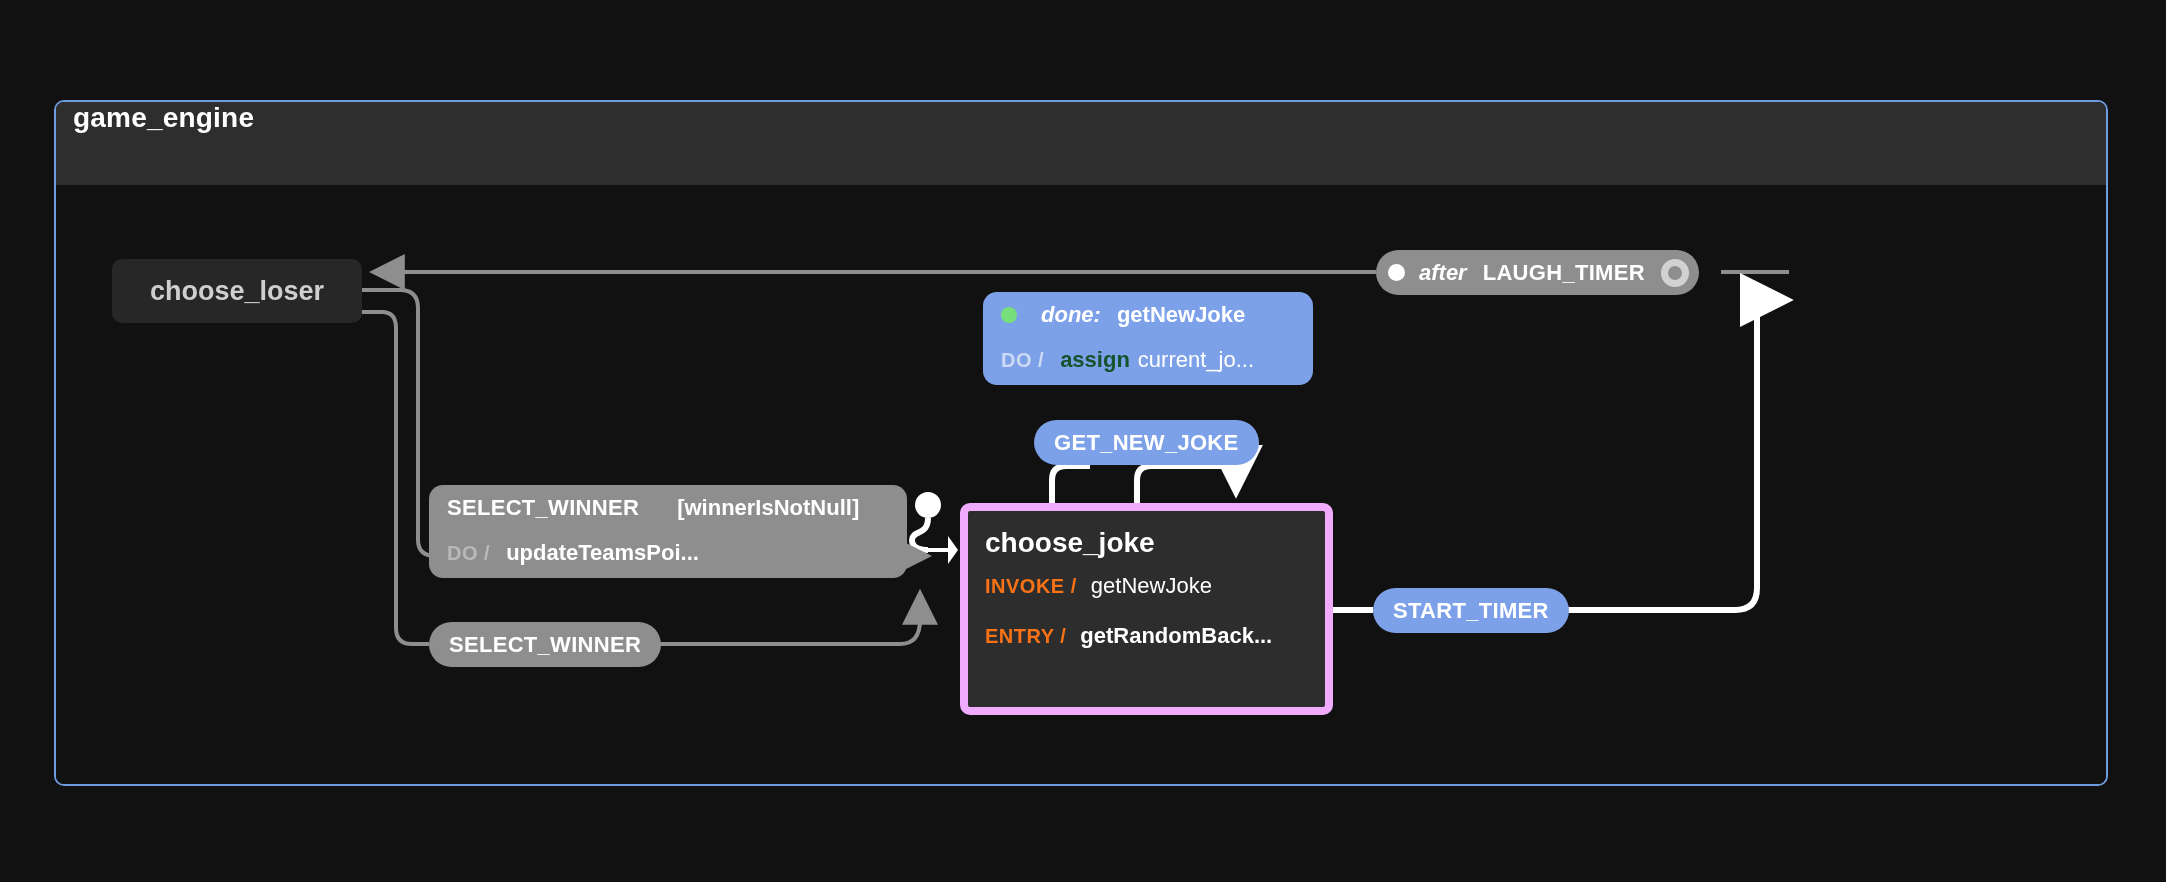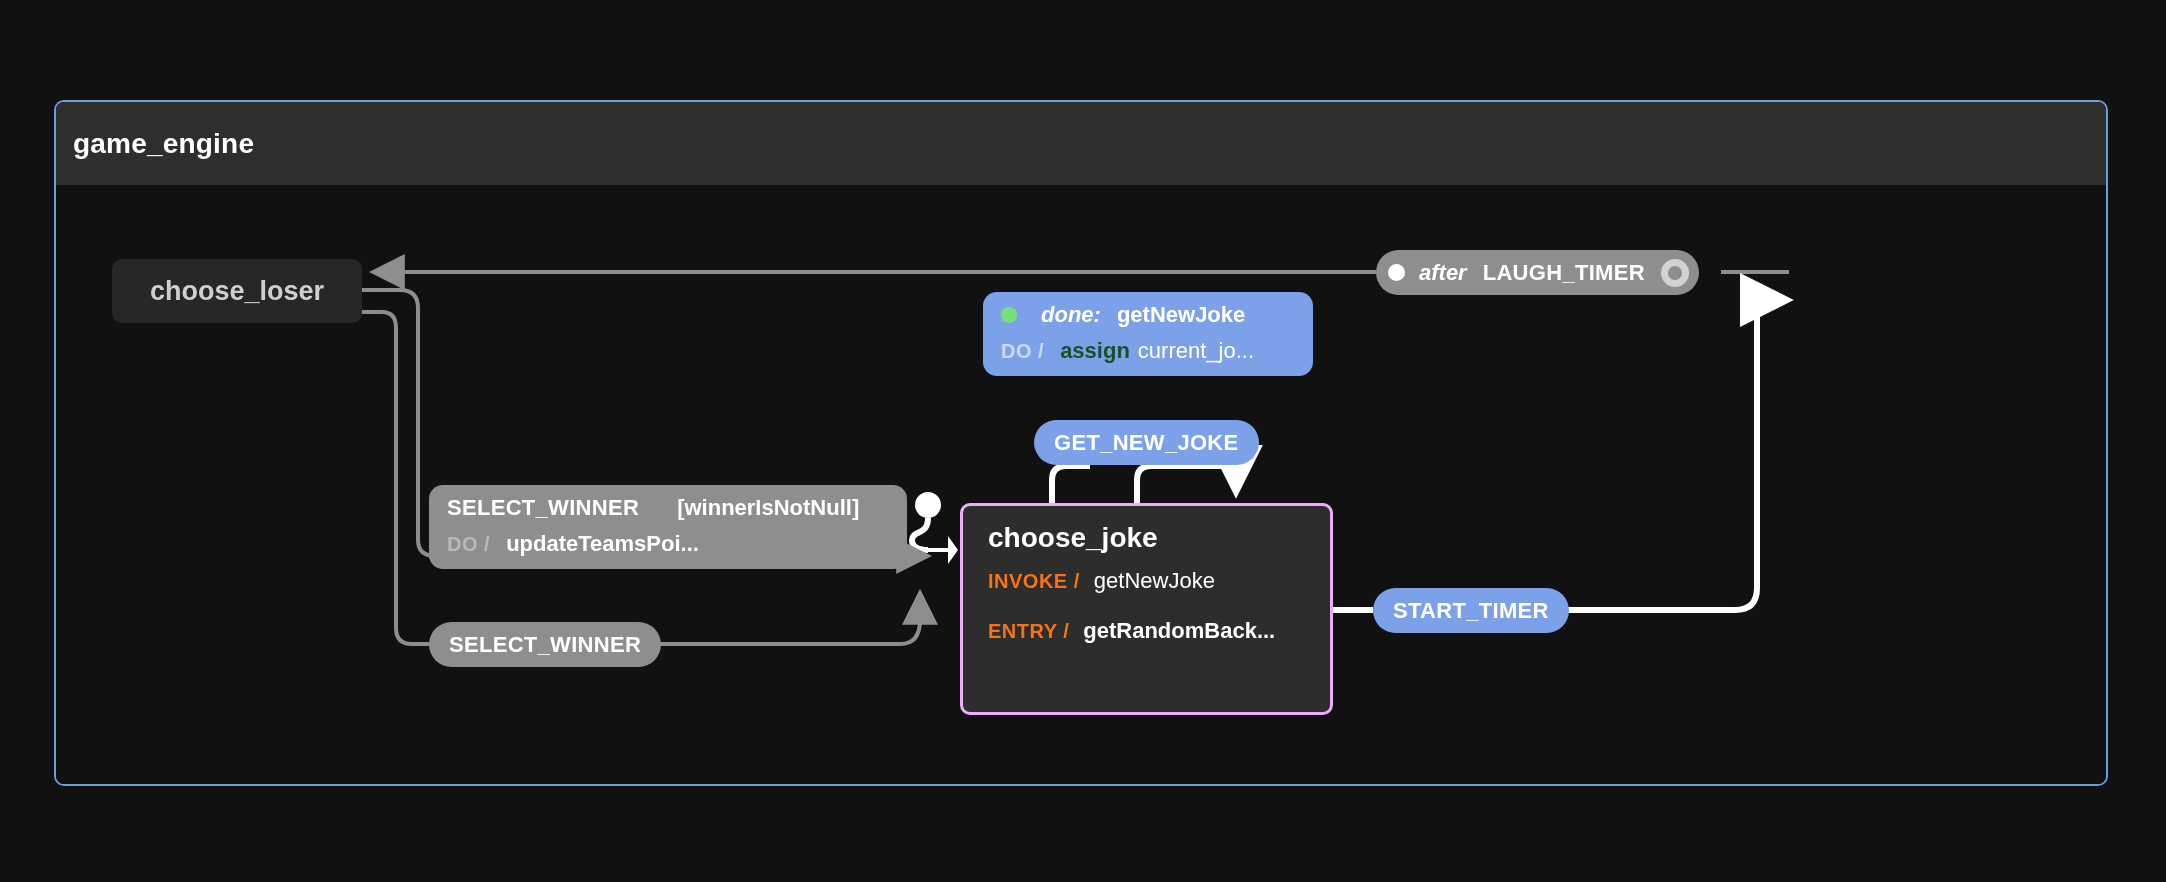--- a/index.html
+++ b/index.html
@@ -11,41 +11,41 @@
   #canvas{position:absolute;inset:0;background:#111111;}
 
   
   .machine{
     position:absolute;left:54px;top:100px;width:2054px;height:686px;
     border:2px solid #6f9ce0;border-radius:10px;
     background:#141414;box-sizing:border-box;overflow:hidden;
   }
   .machine-header{
     position:absolute;left:0;top:0;right:0;height:83px;
-    background:#2e2e2e;display:flex;align-items:center;
+    background:#2e2e2e;display:flex;
   }
   .machine-title{
     color:#fff;font-size:28px;font-weight:bold;padding-left:17px;letter-spacing:.2px;
   }
   .machine-body{position:absolute;left:0;top:83px;right:0;bottom:0;background:#111111;}
 
   
   svg.edges{position:absolute;left:0;top:0;width:2166px;height:882px;overflow:visible;pointer-events:none;}
 
   
   .node{
     position:absolute;border-radius:10px;box-sizing:border-box;
   }
   .node.simple{
     background:#272727;display:flex;align-items:center;padding:0 20px;justify-content:center;
   }
   .node.simple .node-title{color:#cfcfcf;font-size:27px;font-weight:bold;white-space:nowrap;}
 
   .node.active{
-    background:#2d2d2d;border:3px solid #f0abfc;padding-left:8px;
+    background:#2d2d2d;border:8px solid #f0abfc;
   }
   #node-choose-joke{left:960px;top:503px;width:373px;height:212px;}
   #node-choose-joke .node-title{
     color:#ffffff;font-size:28px;font-weight:bold;padding:16px 0 0 17px;
   }
   .node-rows{padding:14px 0 0 17px;}
   .node-row{display:flex;align-items:baseline;margin-bottom:24px;}
   .row-key{color:#f97316;font-size:20px;font-weight:bold;letter-spacing:.5px;text-align:center;}
   .row-val{color:#ffffff;font-size:22px;margin-left:14px;}
   .row-val.bold{font-weight:bold;font-size:22px;}
@@ -76,21 +76,21 @@
     box-sizing:border-box;margin-left:16px;flex:0 0 auto;
   }
 
   
   .card{
     position:absolute;border-radius:14px;box-sizing:border-box;padding:10px 18px 12px 18px;
   }
   .card.gray{background:#8e8e8e;}
   .card.blue{background:#7da1e8;}
   .card-line{display:flex;align-items:baseline;white-space:nowrap;}
-  .card-line + .card-line{margin-top:10px;}
+  .card-line + .card-line{margin-top:19px;}
 
   #card-select-winner{left:429px;top:485px;width:478px;}
   .cl-event{color:#ffffff;font-size:22px;font-weight:bold;letter-spacing:.3px;}
   .cl-guard{color:#ffffff;font-size:22px;font-weight:bold;margin-left:38px;}
   .cl-key{color:#b9b9b9;font-size:20px;font-weight:bold;letter-spacing:.5px;}
   .cl-val{color:#ffffff;font-size:22px;font-weight:bold;margin-left:16px;}
 
   #card-done{left:983px;top:292px;width:330px;}
   .dot-green{width:16px;height:16px;border-radius:50%;background:#77e07a;flex:0 0 auto;align-self:center;}
   .dl-done{color:#ffffff;font-size:22px;font-weight:bold;font-style:italic;margin-left:24px;}

